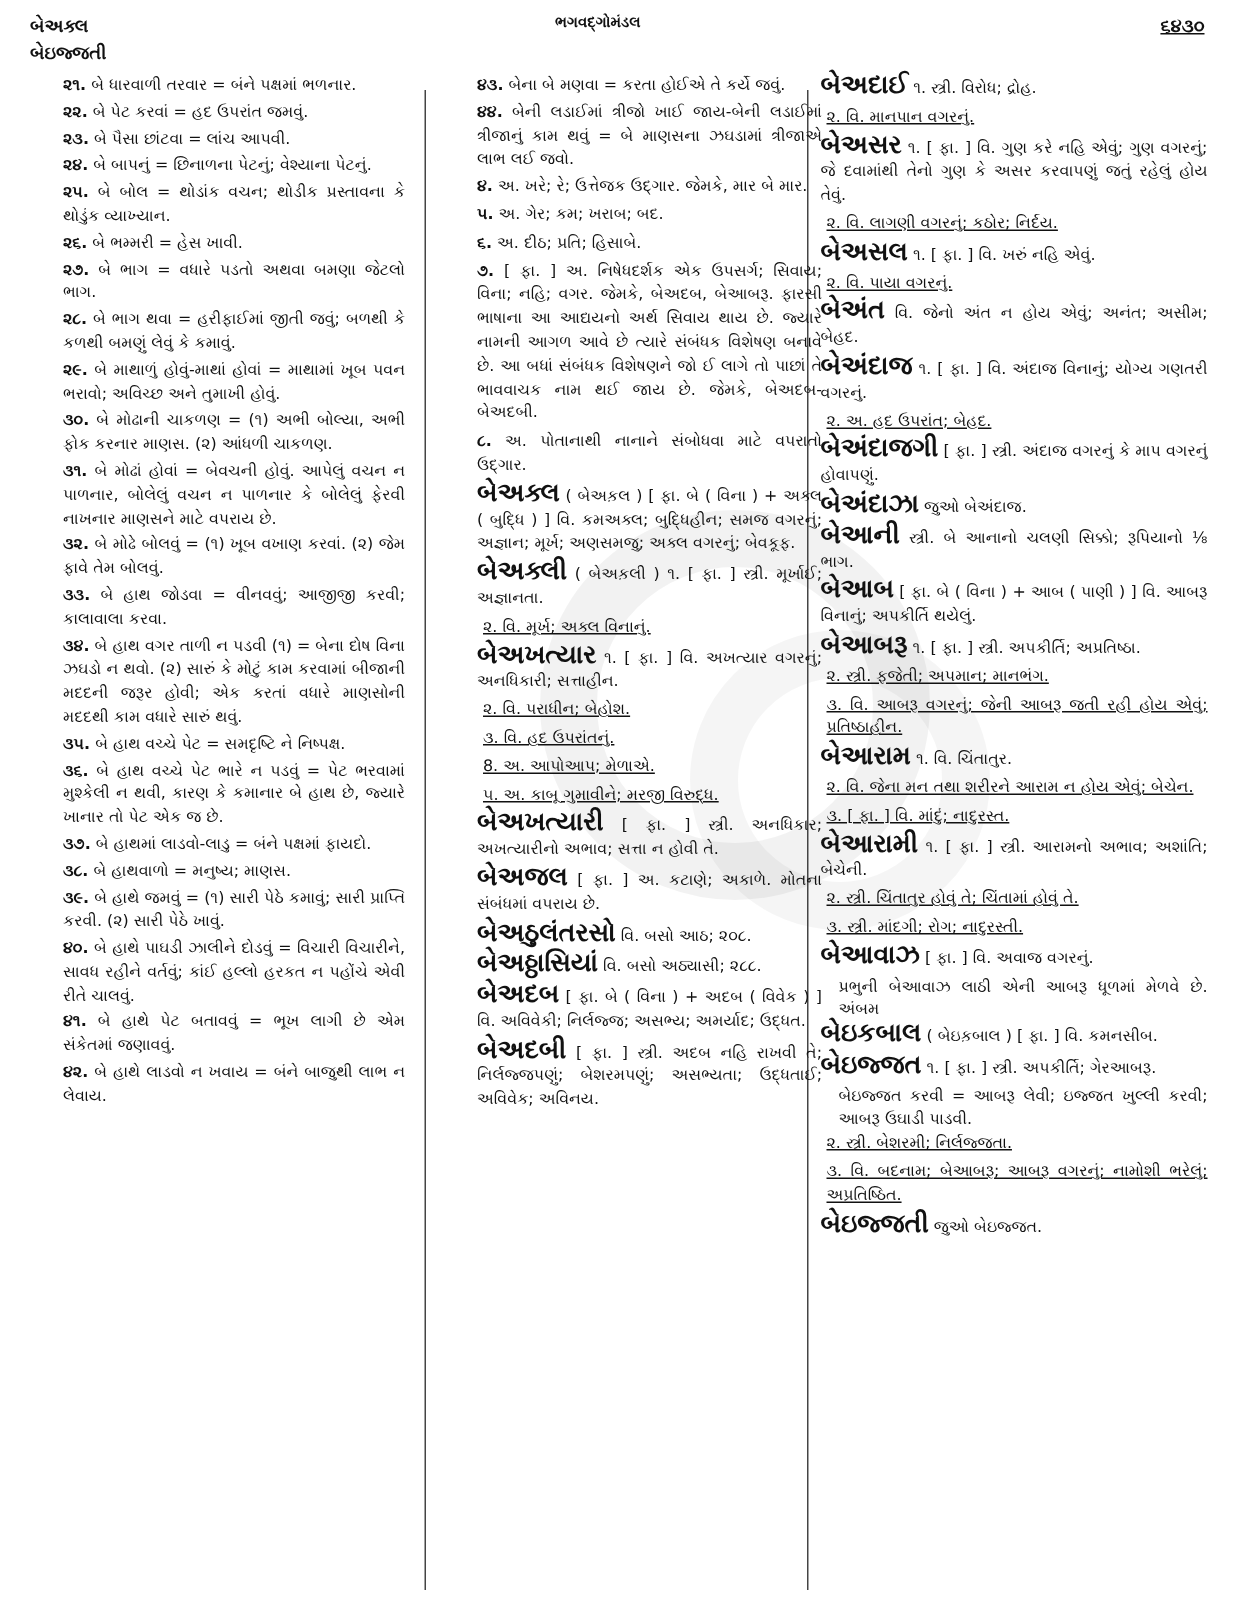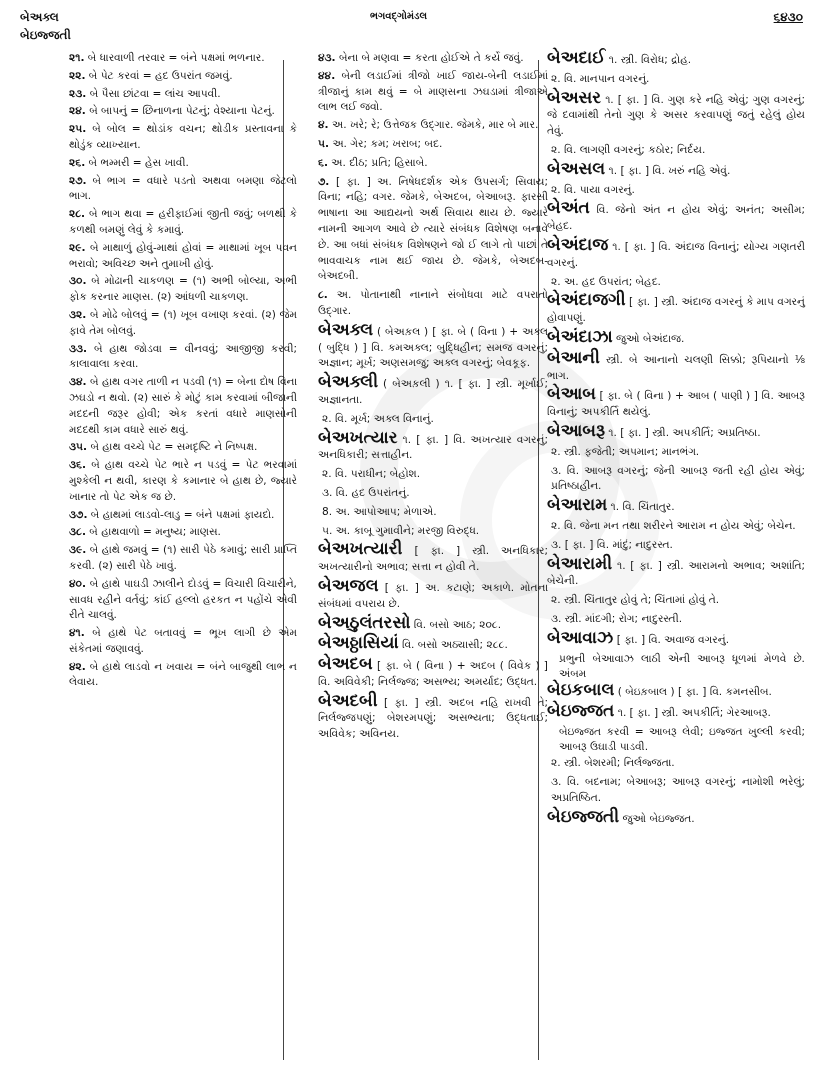--- a/index.html
+++ b/index.html
@@ -8,31 +8,31 @@
     font-family: "DejaVu Sans", sans-serif; color: #111;
   }
   .page { position: absolute; inset: 0; }
   .header { position: absolute; left: 0; top: 0; width: 825px; height: 48px; }
   .guide-top { position: absolute; left: 20px; top: 10px; font-size: 12px; font-weight: bold; }
   .guide-bottom { position: absolute; left: 20px; top: 28px; font-size: 12px; font-weight: bold; }
   .book-title { position: absolute; left: 370px; top: 10px; font-size: 10px; font-weight: bold; }
   .page-num { position: absolute; right: 22px; top: 10px; font-size: 12px; font-weight: bold; text-decoration: underline; }
 
   .col { position: absolute; top: 50px; font-size: 10.6px; line-height: 15.8px; text-align: justify; }
-  .col-1 { left: 42px; width: 228px; margin-left: 27px; }
+  .col-1 { left: 42px; width: 228px; }
   .col-2 { left: 302px; width: 230px; margin-left: 16px; }
   .col-3 { left: 547px; width: 258px; }
 
   .divider { position: absolute; width: 1px; background: #444; }
   .div-1 { left: 283px; top: 60px; height: 1000px; }
   .div-2 { left: 538px; top: 60px; height: 1000px; }
 
   .entry { margin: 0 0 3px 0; }
   .entry .hw { font-weight: bold; font-size: 17px; }
-  .sub { margin: 0 0 3px 0; padding-left: 4px; }
+  .sub { margin: 0 0 3px 0; padding-left: 4px; text-decoration: underline; }
   .idiom { margin: 0 0 2px 0; }
   .num { font-weight: bold; }
   .note { padding-left: 12px; }
 
   .watermark {
     position: absolute; left: 360px; top: 340px; width: 260px; height: 260px;
     border-radius: 50%; border: 38px solid rgba(0,0,0,0.05); box-sizing: border-box;
   }
   .watermark-2 {
     position: absolute; left: 460px; top: 420px; width: 200px; height: 200px;
@@ -60,20 +60,21 @@
       <div class="idiom"><span class="num">૨૧.</span> <span>બે ધારવાળી તરવાર = બંને પક્ષમાં ભળનાર.</span></div>
       <div class="idiom"><span class="num">૨૨.</span> <span>બે પેટ કરવાં = હદ ઉપરાંત જમવું.</span></div>
       <div class="idiom"><span class="num">૨૩.</span> <span>બે પૈસા છાંટવા = લાંચ આપવી.</span></div>
       <div class="idiom"><span class="num">૨૪.</span> <span>બે બાપનું = છિનાળના પેટનું; વેશ્યાના પેટનું.</span></div>
       <div class="idiom"><span class="num">૨૫.</span> <span>બે બોલ = થોડાંક વચન; થોડીક પ્રસ્તાવના કે થોડુંક વ્યાખ્યાન.</span></div>
       <div class="idiom"><span class="num">૨૬.</span> <span>બે ભમ્મરી = હેસ ખાવી.</span></div>
       <div class="idiom"><span class="num">૨૭.</span> <span>બે ભાગ = વધારે પડતો અથવા બમણા જેટલો ભાગ.</span></div>
       <div class="idiom"><span class="num">૨૮.</span> <span>બે ભાગ થવા = હરીફાઈમાં જીતી જવું; બળથી કે કળથી બમણું લેવું કે કમાવું.</span></div>
       <div class="idiom"><span class="num">૨૯.</span> <span>બે માથાળું હોવું-માથાં હોવાં = માથામાં ખૂબ પવન ભરાવો; અવિચ્છ અને તુમાખી હોવું.</span></div>
       <div class="idiom"><span class="num">૩૦.</span> <span>બે મોઢાની ચાકળણ = (૧) અભી બોલ્યા, અભી ફોક કરનાર માણસ. (૨) આંધળી ચાકળણ.</span></div>
+      <div class="idiom"><span class="num">૩૧.</span> <span>બે મોઢાં હોવાં = બેવચની હોવું. આપેલું વચન ન પાળનાર, બોલેલું વચન ન પાળનાર કે બોલેલું ફેરવી નાખનાર માણસને માટે વપરાય છે.</span></div>
       <div class="idiom"><span class="num">૩૨.</span> <span>બે મોઢે બોલવું = (૧) ખૂબ વખાણ કરવાં. (૨) જેમ ફાવે તેમ બોલવું.</span></div>
       <div class="idiom"><span class="num">૩૩.</span> <span>બે હાથ જોડવા = વીનવવું; આજીજી કરવી; કાલાવાલા કરવા.</span></div>
       <div class="idiom"><span class="num">૩૪.</span> <span>બે હાથ વગર તાળી ન પડવી (૧) = બેના દોષ વિના ઝઘડો ન થવો. (૨) સારું કે મોટું કામ કરવામાં બીજાની મદદની જરૂર હોવી; એક કરતાં વધારે માણસોની મદદથી કામ વધારે સારું થવું.</span></div>
       <div class="idiom"><span class="num">૩૫.</span> <span>બે હાથ વચ્ચે પેટ = સમદૃષ્ટિ ને નિષ્પક્ષ.</span></div>
       <div class="idiom"><span class="num">૩૬.</span> <span>બે હાથ વચ્ચે પેટ ભારે ન પડવું = પેટ ભરવામાં મુશ્કેલી ન થવી, કારણ કે કમાનાર બે હાથ છે, જ્યારે ખાનાર તો પેટ એક જ છે.</span></div>
       <div class="idiom"><span class="num">૩૭.</span> <span>બે હાથમાં લાડવો-લાડુ = બંને પક્ષમાં ફાયદો.</span></div>
       <div class="idiom"><span class="num">૩૮.</span> <span>બે હાથવાળો = મનુષ્ય; માણસ.</span></div>
       <div class="idiom"><span class="num">૩૯.</span> <span>બે હાથે જમવું = (૧) સારી પેઠે કમાવું; સારી પ્રાપ્તિ કરવી. (૨) સારી પેઠે ખાવું.</span></div>
       <div class="idiom"><span class="num">૪૦.</span> <span>બે હાથે પાઘડી ઝાલીને દોડવું = વિચારી વિચારીને, સાવધ રહીને વર્તવું; કાંઈ હલ્લો હરકત ન પહોંચે એવી રીતે ચાલવું.</span></div>
       <div class="idiom"><span class="num">૪૧.</span> <span>બે હાથે પેટ બતાવવું = ભૂખ લાગી છે એમ સંકેતમાં જણાવવું.</span></div>

